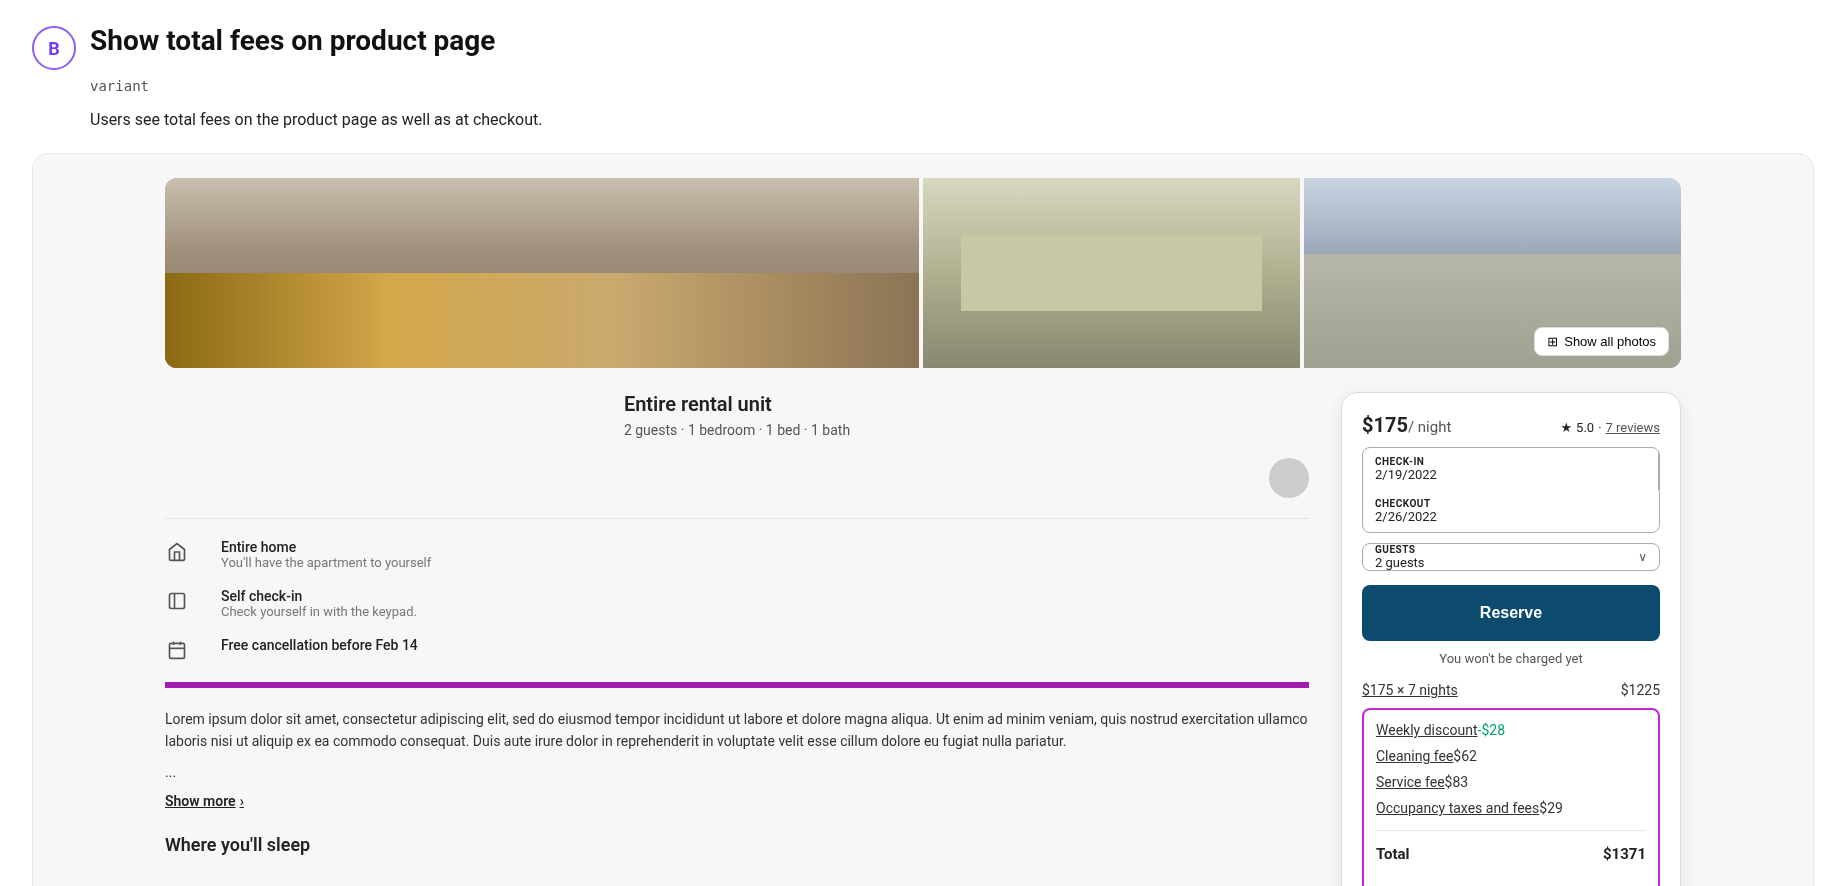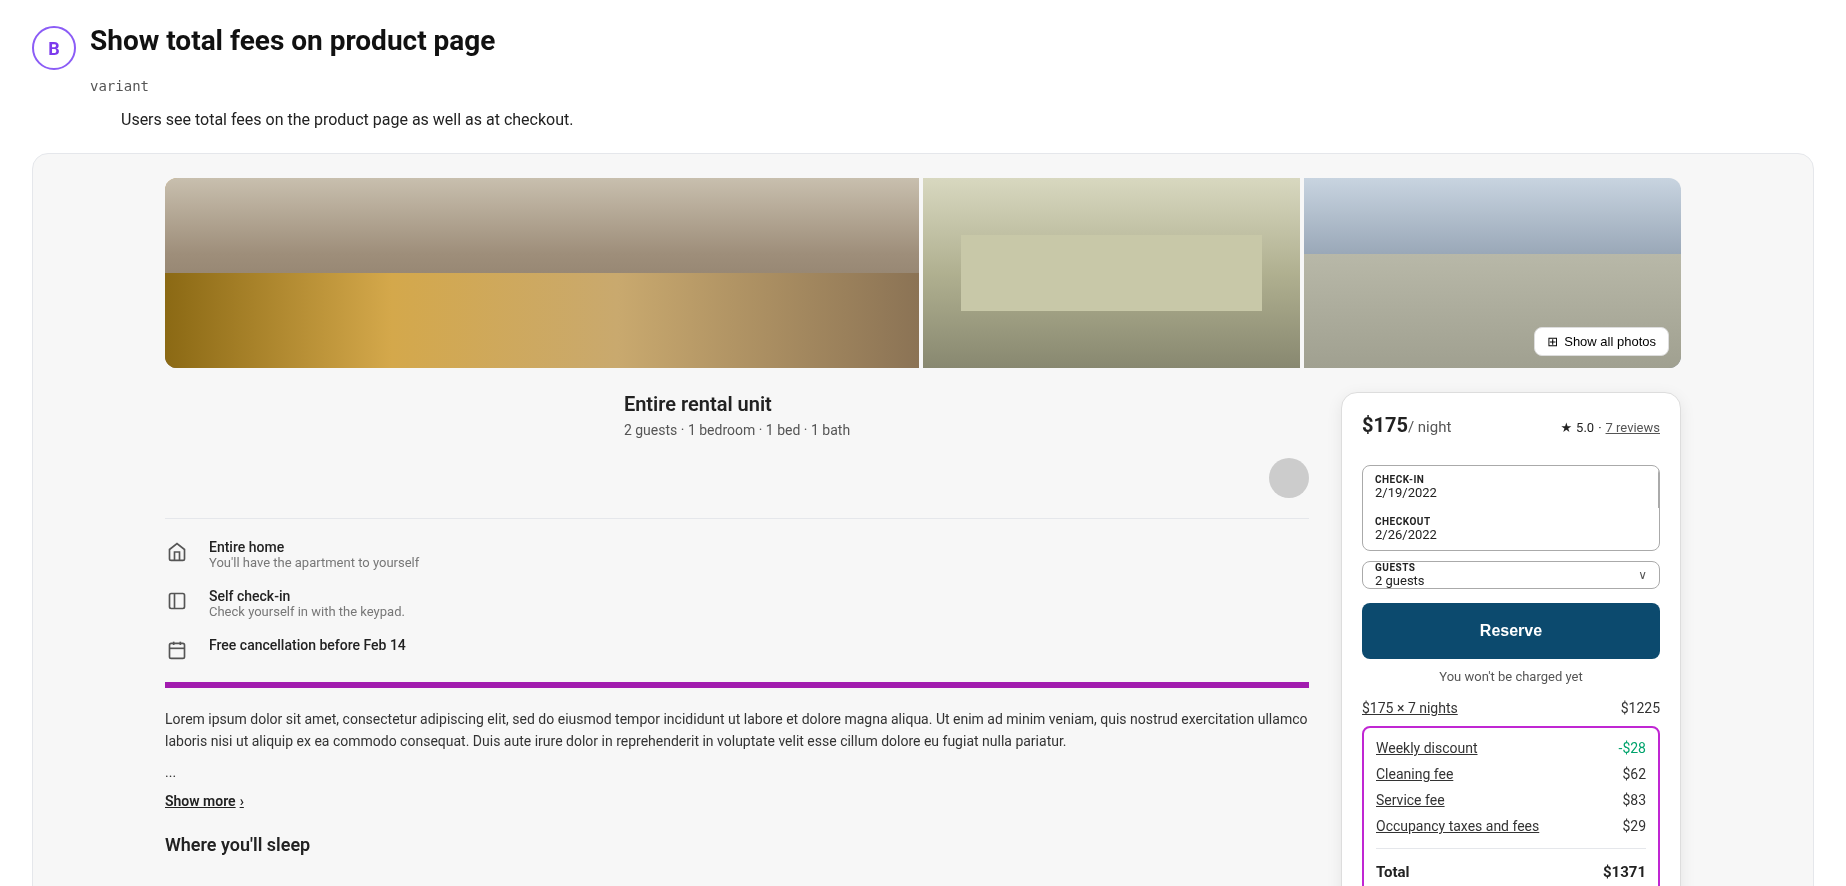--- a/index.html
+++ b/index.html
@@ -43,21 +43,21 @@
       font-family: monospace;
       font-size: 14px;
       color: #555;
       margin-left: 58px;
       margin-bottom: 16px;
     }
 
     .page-description {
       font-size: 16px;
       color: #222;
-      margin-left: 89px;
+      margin-left: 58px;
       margin-bottom: 24px;
     }
 
     .preview-container {
       border: 1px solid #e5e7eb;
       border-radius: 16px;
       background: #f7f7f7;
       padding: 24px 32px;
       overflow: hidden;
     }
@@ -205,21 +205,21 @@
     
     .feature-list {
       border-top: 1px solid #e5e7eb;
       padding-top: 20px;
       margin-bottom: 20px;
     }
 
     .feature-item {
       display: flex;
       align-items: flex-start;
-      gap: 20px;
+      gap: 32px;
       margin-bottom: 18px;
     }
 
     .feature-icon {
       width: 24px;
       height: 24px;
       flex-shrink: 0;
       display: flex;
       align-items: center;
       justify-content: center;
@@ -391,21 +391,20 @@
     .no-charge-text {
       text-align: center;
       font-size: 13px;
       color: #555;
       margin-bottom: 16px;
     }
 
     
     .fee-row {
       display: flex;
-      justify-content: space-between;
       font-size: 14px;
       color: #333;
       margin-bottom: 10px;
     }
 
     .fee-row .fee-label {
       text-decoration: underline;
       color: #333;
     }
 
@@ -555,21 +554,21 @@
       </div>
 
       <h2 class="where-sleep-title">Where you'll sleep</h2>
 
     </div>
 
     <div class="listing-right">
       <div class="booking-card">
 
         
-        <div style="display:flex; align-items:baseline; margin-bottom:28px;">
+        <div style="display:flex; align-items:baseline; margin-bottom:10px;">
           <span class="price-main">$175</span>
           <span class="price-period">/ night</span>
           <div class="rating-row">
             <span class="star-icon">★</span>
             <span>5.0</span>
             <span> · </span>
             <span class="reviews-link">7 reviews</span>
           </div>
         </div>
 

